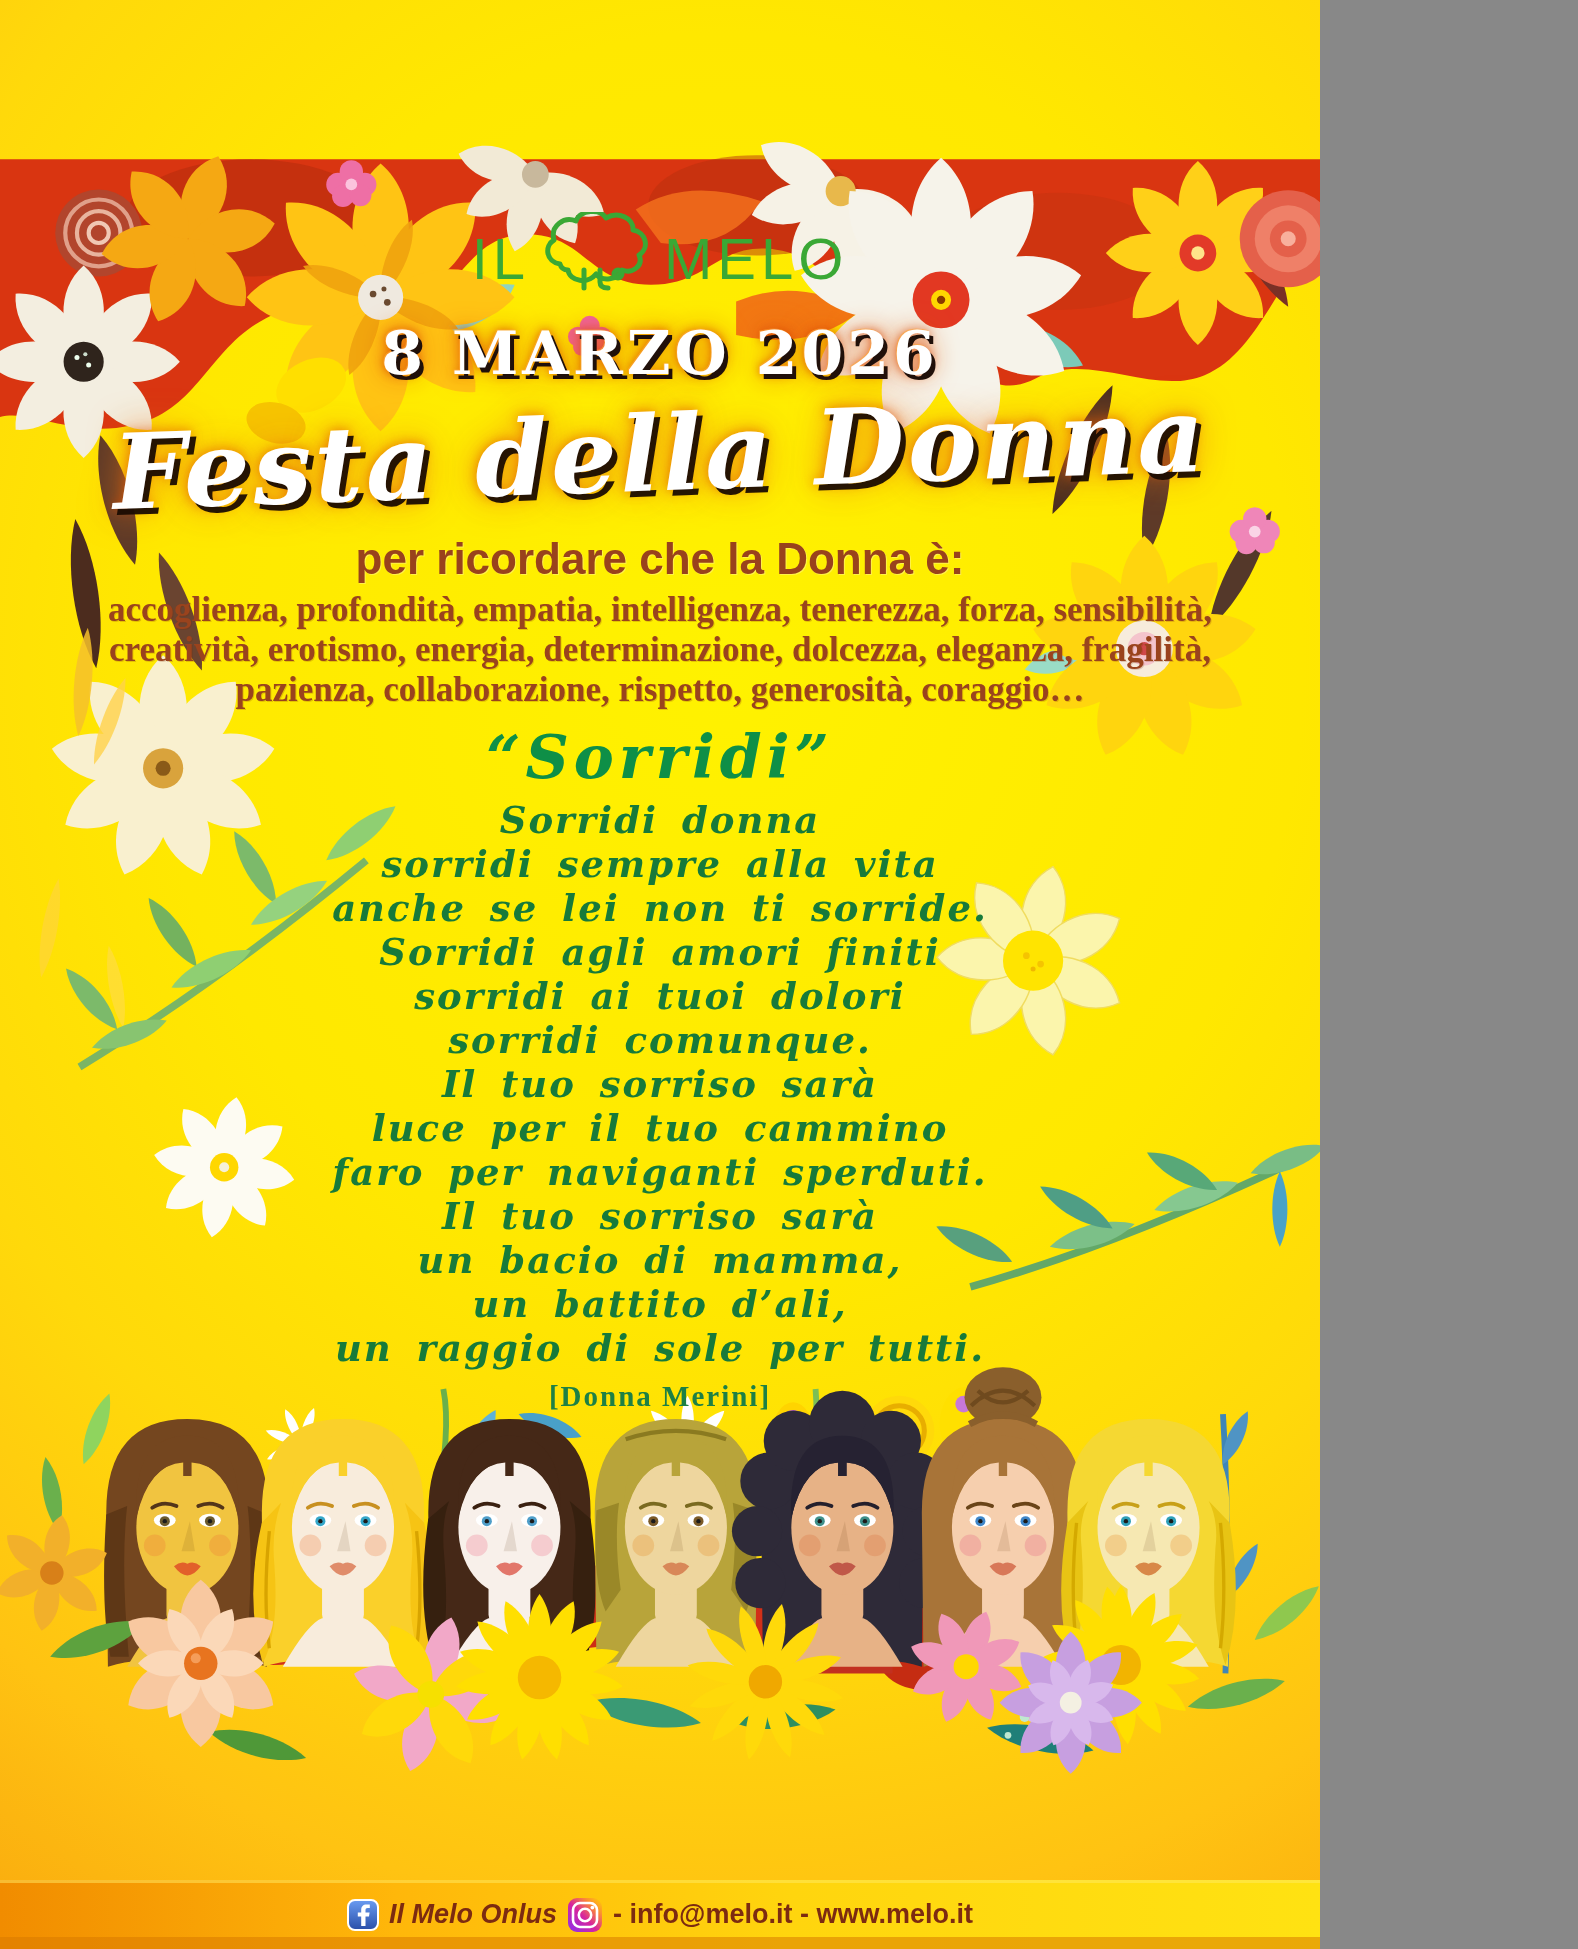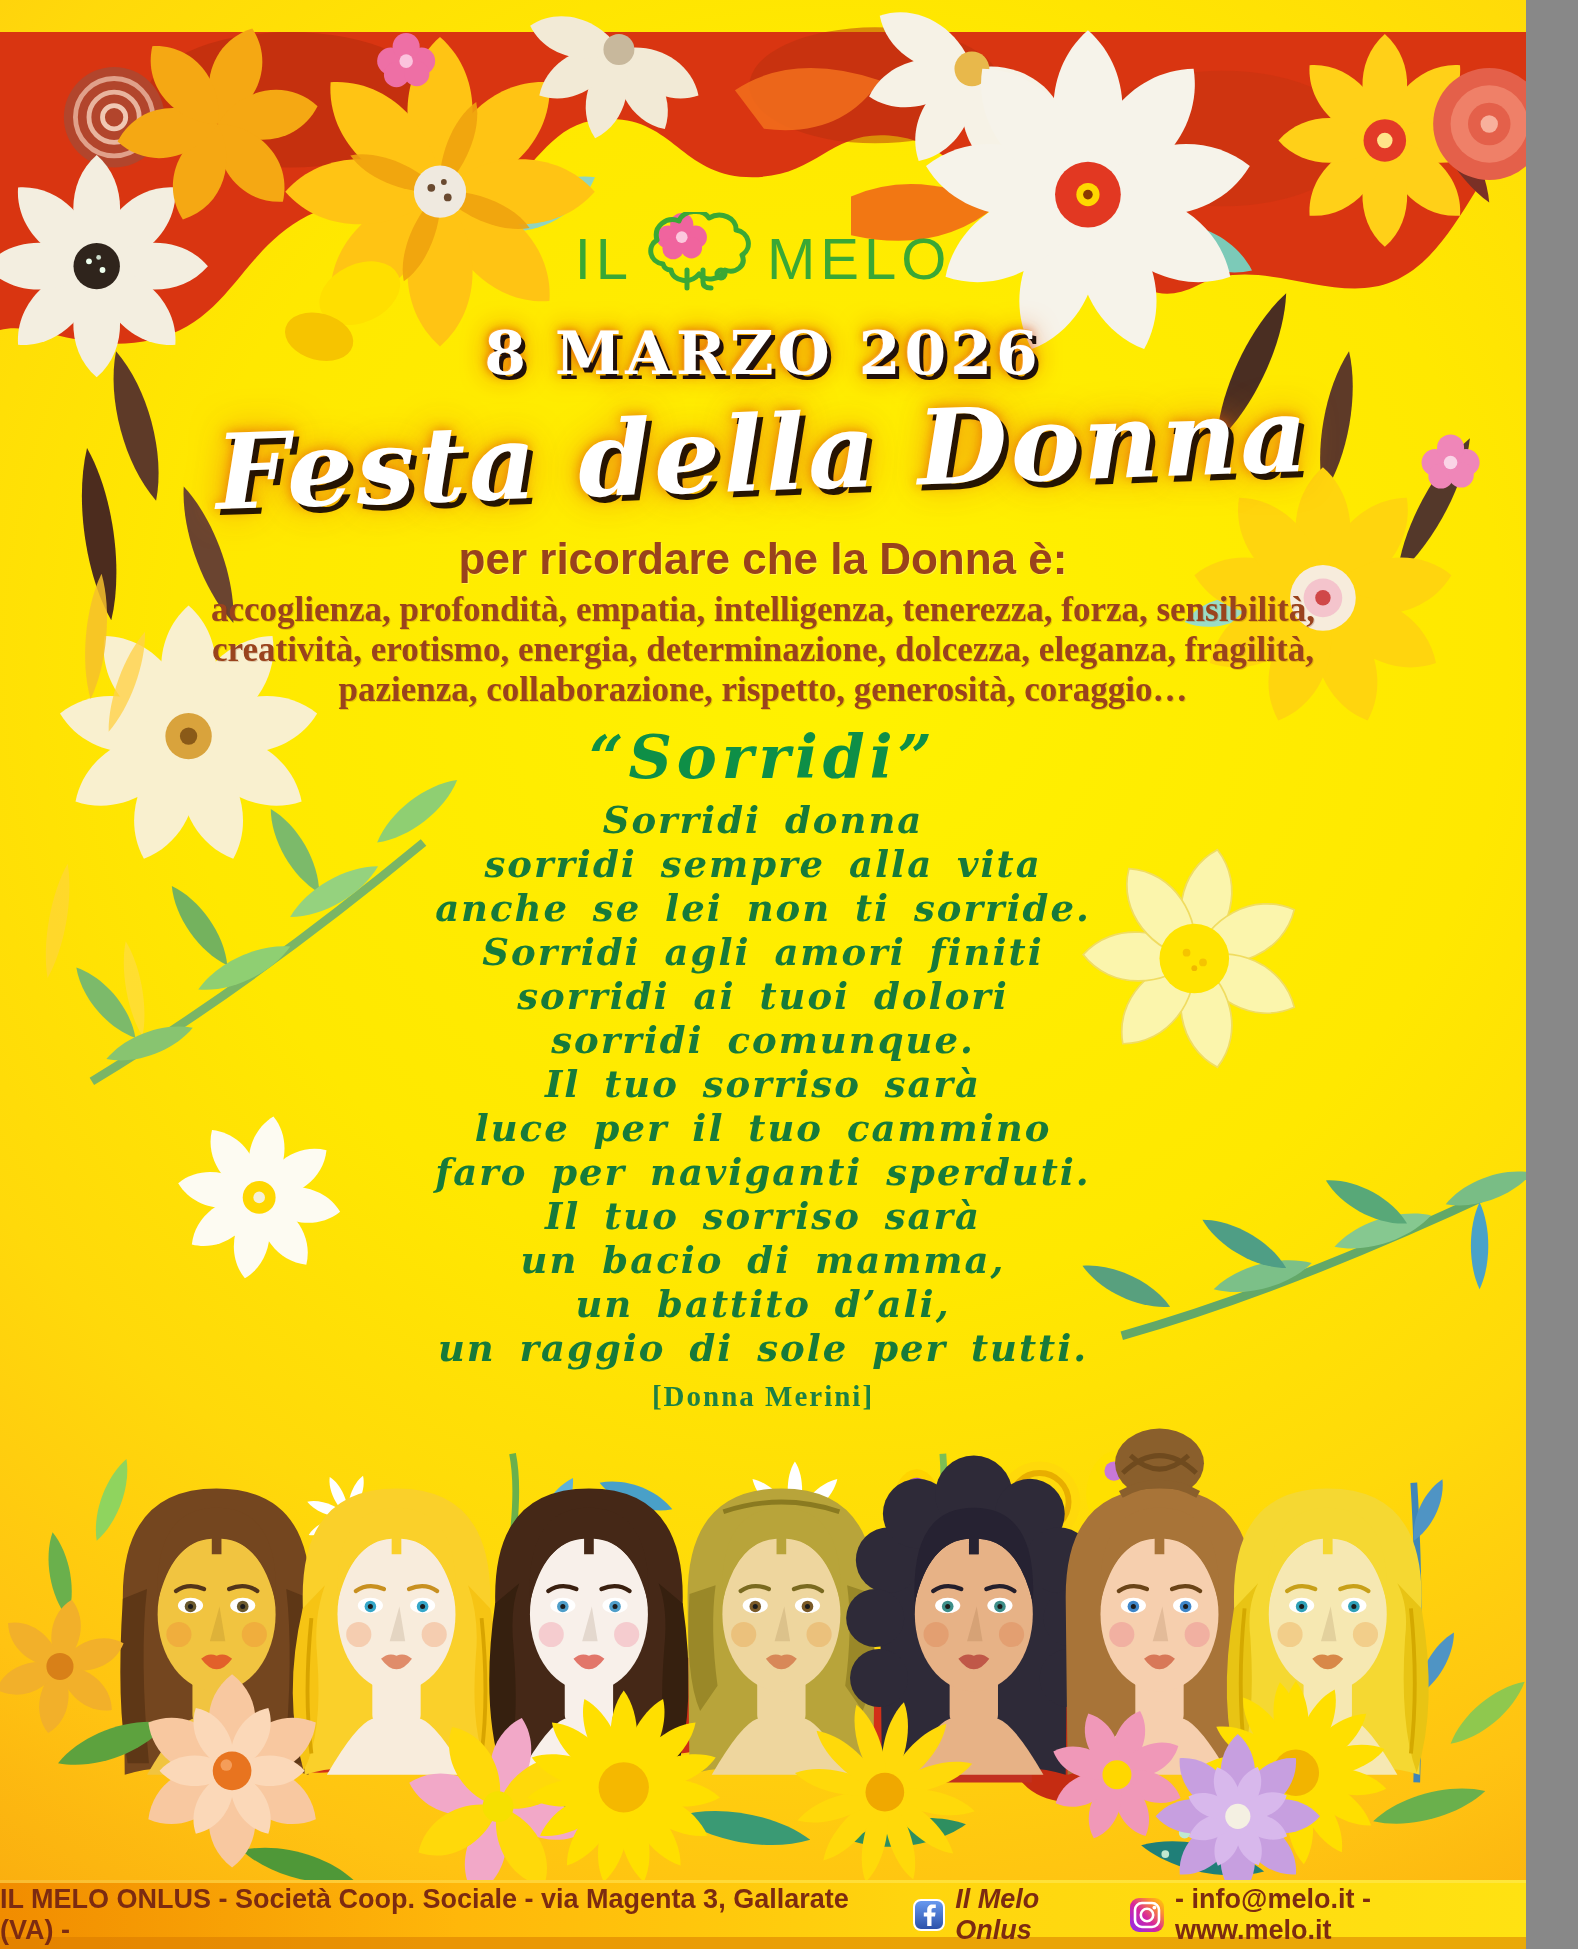--- a/index.html
+++ b/index.html
@@ -1,16 +1,16 @@
 <!DOCTYPE html>
 <html><head>
 <meta charset="utf-8">
 <style>
   html,body{margin:0;padding:0;background:#888;}
-  .page{position:relative;width:1526px;height:1949px;overflow:hidden;
+  .page{position:relative;width:1320px;height:1949px;overflow:hidden;
         background:radial-gradient(115% 85% at 55% 34%, #fff200 0%, #ffe800 38%, #ffd90a 58%, #ffc312 76%, #f9a80e 92%, #f29a07 100%);
         font-family:"Liberation Sans",sans-serif;}
   .bg-art{position:absolute;inset:0;width:100%;height:100%;}
   .txt{position:absolute;left:0;right:0;text-align:center;}
 
   .logo-row{top:212px;display:flex;align-items:flex-end;justify-content:center;gap:6px;
             color:#3aa835;font-family:"Liberation Sans",sans-serif;font-size:58px;letter-spacing:5px;font-weight:400;}
   .logo-row svg{display:block;margin:0 2px -4px 2px;}
 
   .date{top:318px;font-family:"DejaVu Serif","Liberation Serif",serif;font-weight:bold;font-size:60px;color:#ffffff;letter-spacing:4px;
@@ -635,21 +635,20 @@
     <div>faro per naviganti sperduti.</div>
     <div>Il tuo sorriso sarà</div>
     <div>un bacio di mamma,</div>
     <div>un battito d’ali,</div>
     <div>un raggio di sole per tutti.</div>
   </div>
 
   <div class="txt author">[Donna Merini]</div>
 
   <div class="footer">
-    <span>IL MELO ONLUS - Società Coop. Sociale - via Magenta 3, Gallarate (VA) -</span>
     <svg class="icon" width="32" height="32" viewBox="0 0 32 32">
       <rect x="1" y="1" width="30" height="30" rx="7" fill="url(#fbg2)" stroke="#ffffff" stroke-width="2"></rect>
       <defs>
           <linearGradient id="fbg2" x1="0" y1="0" x2="0" y2="1">
         <stop offset="0" stop-color="#6a9cf2"></stop>
             <stop offset="1" stop-color="#2a4fa8"></stop>
           </linearGradient>
         </defs>
       <path d="M18.5,27 V17.5 H22 L22.6,13.6 H18.5 V11.2 C18.5,9.9 19.1,9 20.7,9 H22.8 V5.6 C22.3,5.5 20.9,5.4 19.4,5.4 C16.2,5.4 14.2,7.3 14.2,10.8 V13.6 H10.8 V17.5 H14.2 V27 Z" fill="#ffffff"></path>
     </svg>

